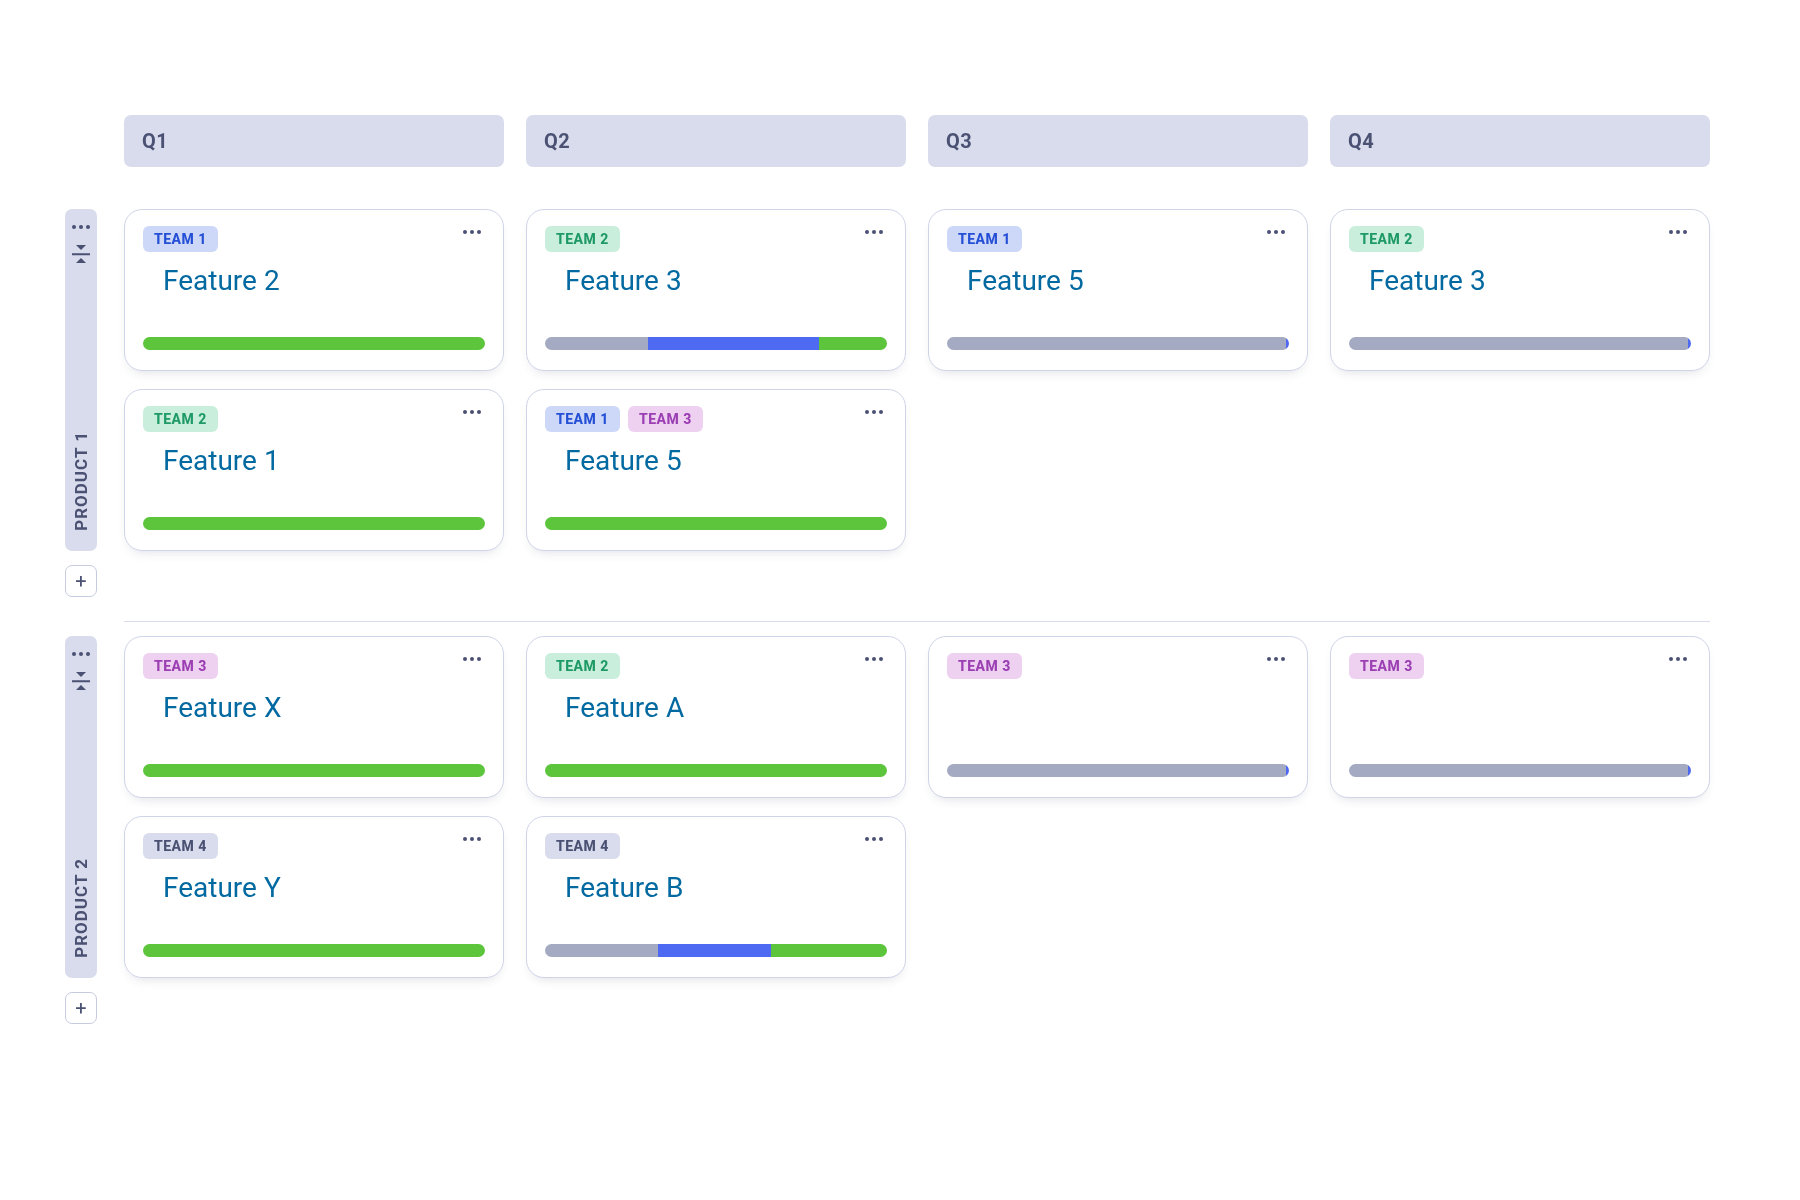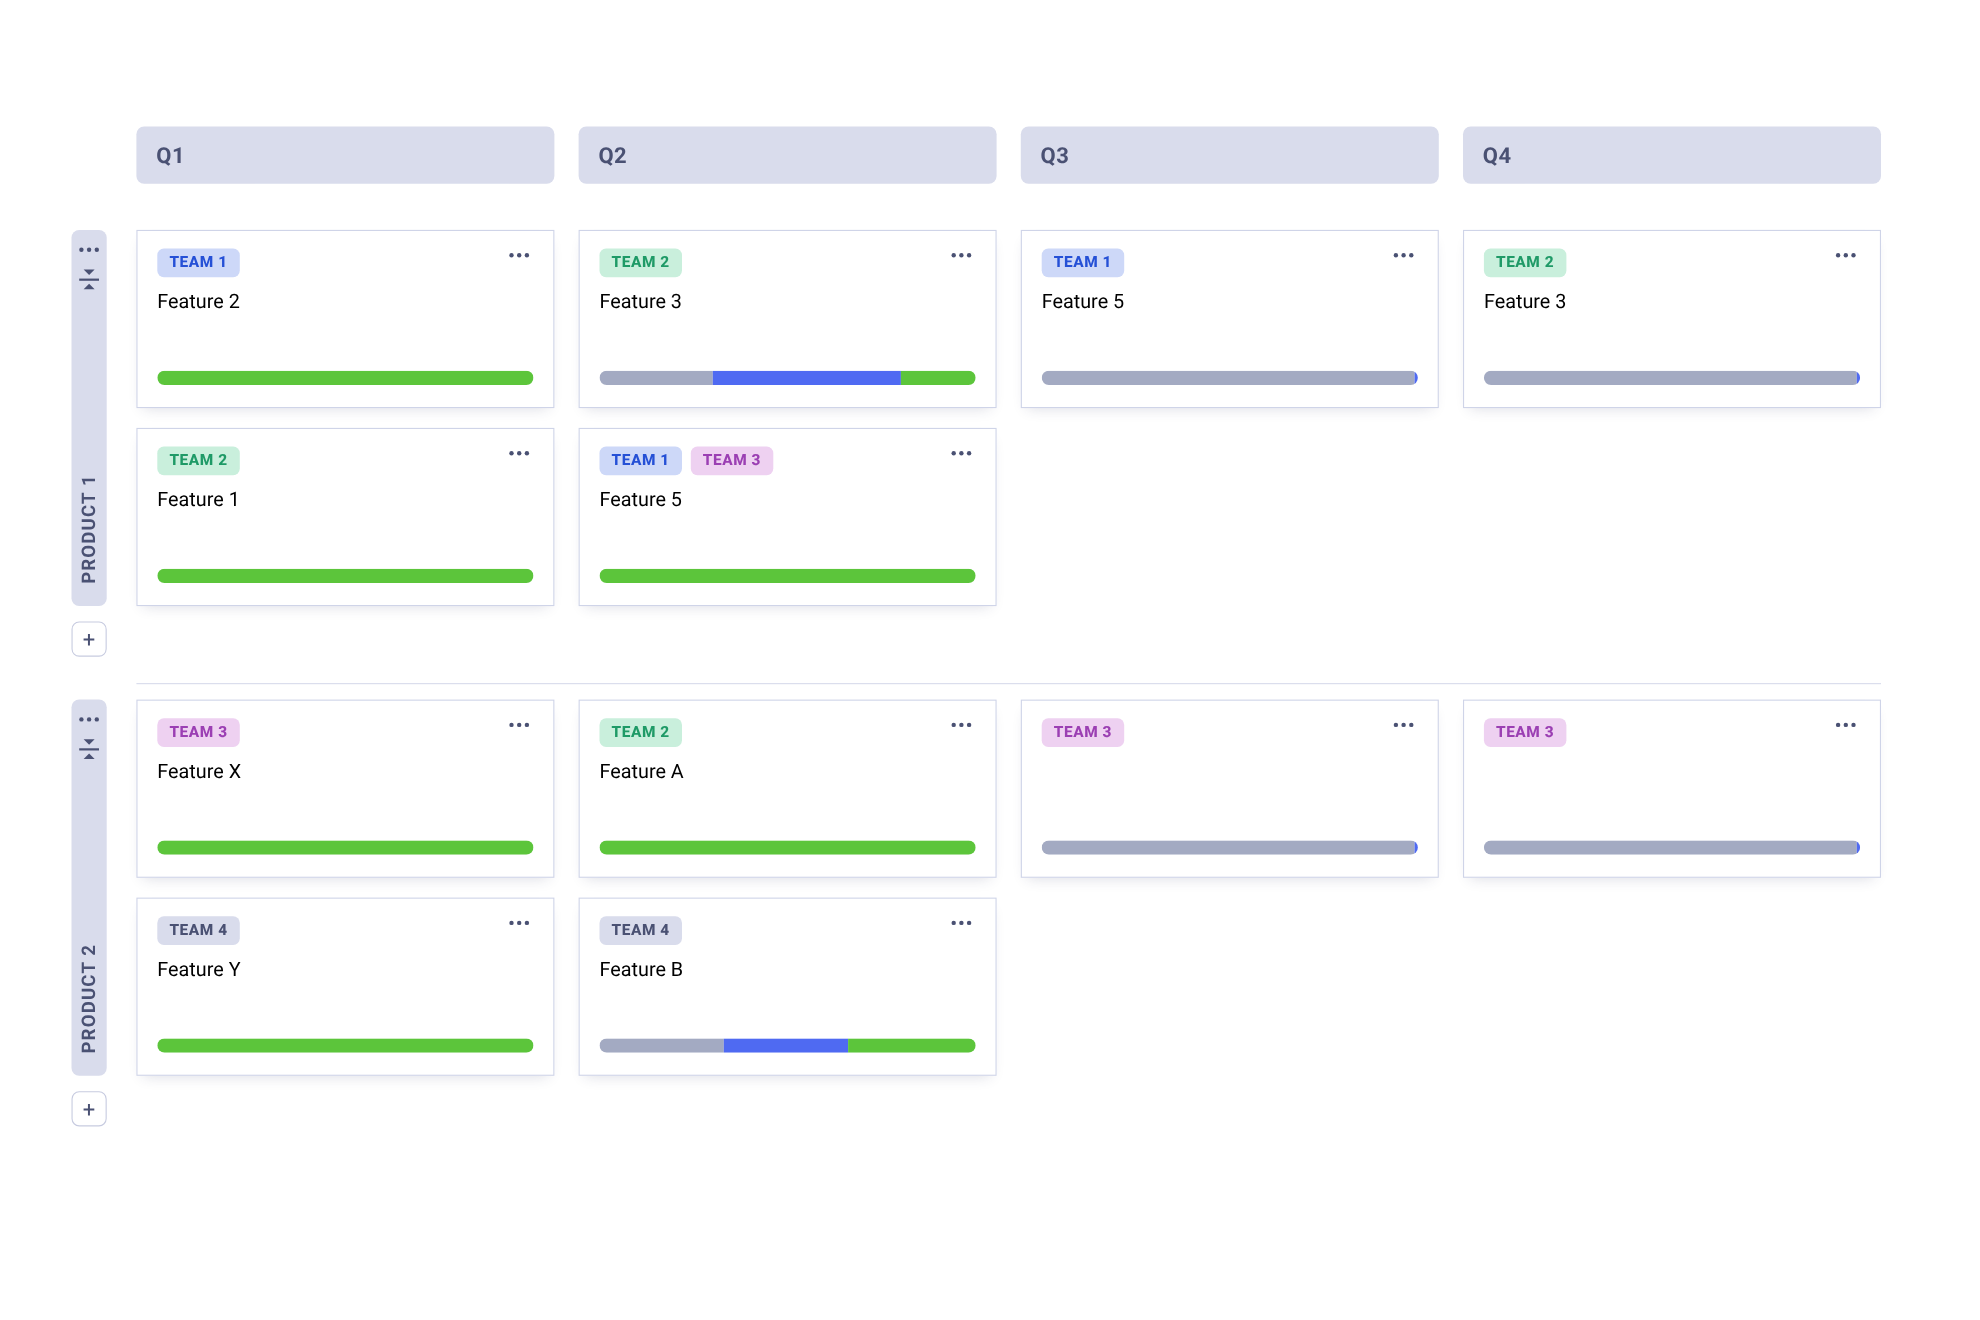--- a/index.html
+++ b/index.html
@@ -123,21 +123,21 @@
 
   .swimlane-col {
     display: flex;
     flex-direction: column;
     gap: 18px;
   }
 
   .card {
     background: #ffffff;
     border: 1.5px solid #cfd4e8;
-    border-radius: 0;
+    border-radius: 18px;
     padding: 16px 18px 20px 18px;
     box-shadow: 0 6px 12px -6px rgba(45, 52, 92, 0.18);
     display: flex;
     flex-direction: column;
     gap: 12px;
     min-height: 162px;
     position: relative;
   }
   .card-head {
     display: flex;
@@ -150,24 +150,25 @@
   }
   .tag {
     font-size: 14px;
     font-weight: 800;
     letter-spacing: 0.5px;
     padding: 5px 11px;
     border-radius: 6px;
     white-space: nowrap;
   }
   .card-title {
-    font-size: 18px;
-    color: #000000;
+    font-size: 28px;
+    color: #0369a1;
     font-weight: 400;
     line-height: 1.2;
+    margin-left: 20px;
   }
   .progress {
     margin-top: auto;
     width: 100%;
     height: 13px;
     border-radius: 7px;
     overflow: hidden;
     display: flex;
   }
   .seg { height: 100%; }

